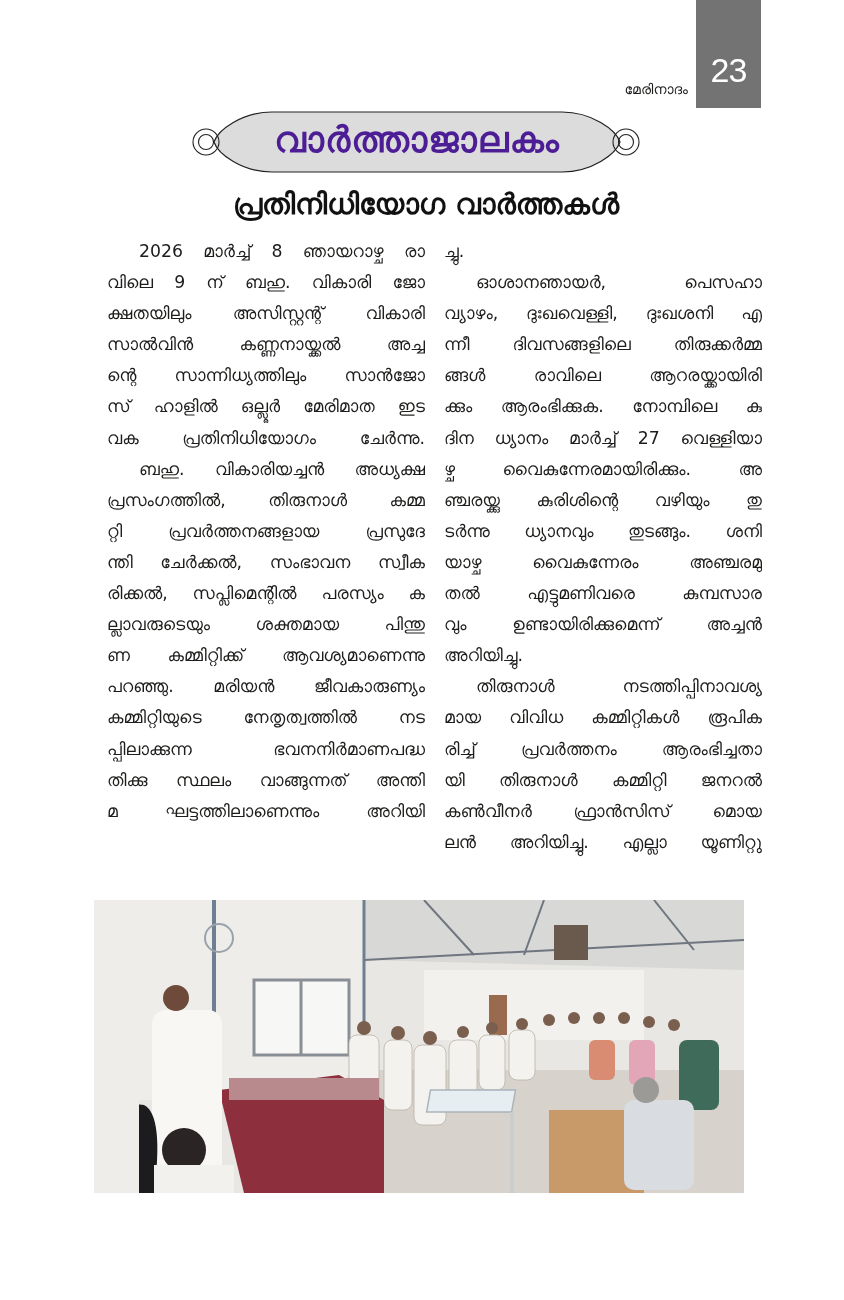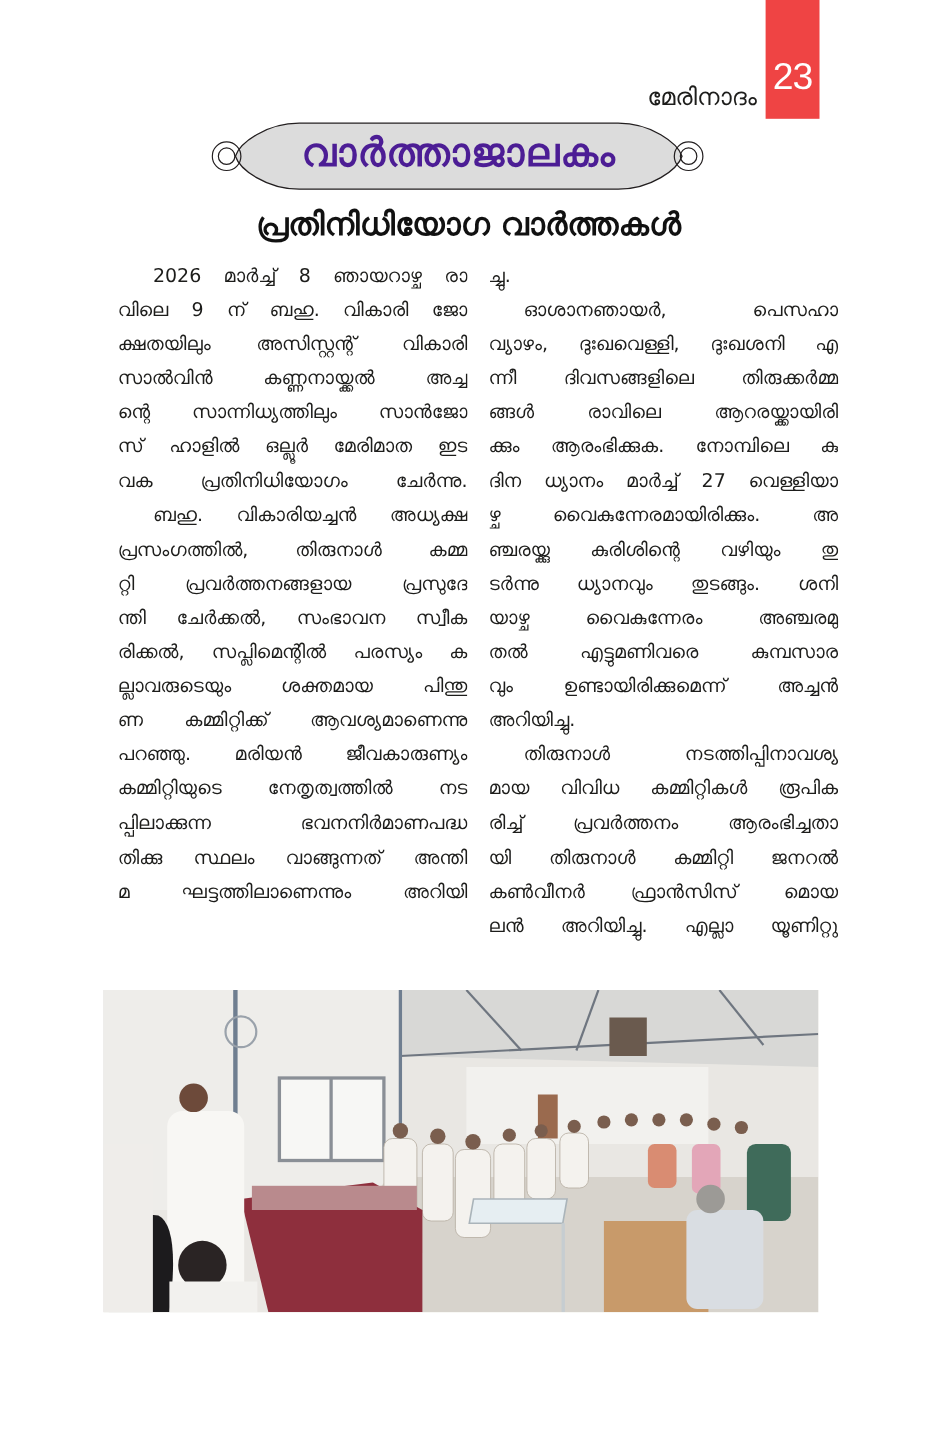--- a/index.html
+++ b/index.html
@@ -1,24 +1,24 @@
 <!DOCTYPE html>
 <html><head>
 <meta charset="utf-8">
 <style>
   html, body { margin: 0; padding: 0; background: #ffffff; }
   body { width: 844px; height: 1300px; position: relative; overflow: hidden;
          font-family: "DejaVu Sans", sans-serif; color: #1d1d1b; }
 
-  .page-tab { position: absolute; left: 696px; top: 0; width: 49px; height: 108px;
-              background: #ef4444; }
+  .page-tab { position: absolute; left: 696px; top: 0; width: 65px; height: 108px;
+              background: #737373; }
   .page-number { position: absolute; left: 0; right: 0; bottom: 18px; text-align: center;
                  color: #ffffff; font-family: "Liberation Sans", sans-serif; font-size: 34px;
                  line-height: 40px; letter-spacing: -1px; }
-  .magazine-name { position: absolute; right: 156px; top: 76px; font-size: 22px;
+  .magazine-name { position: absolute; right: 156px; top: 76px; font-size: 14px;
                    line-height: 26px; color: #1d1d1b; white-space: nowrap; }
 
   .banner { position: absolute; left: 192px; top: 110px; width: 450px; height: 64px; }
   .banner svg { position: absolute; left: 0; top: 0; }
   .section-title { position: absolute; left: 0; right: 0; top: 8px; text-align: center;
                    font-size: 36px; font-weight: bold; line-height: 44px; color: #4c1d95;
                    letter-spacing: 1px; white-space: nowrap; }
 
   .headline { position: absolute; left: 0; right: 0; top: 184px; text-align: center;
               font-size: 29px; font-weight: bold; line-height: 40px; color: #111;

